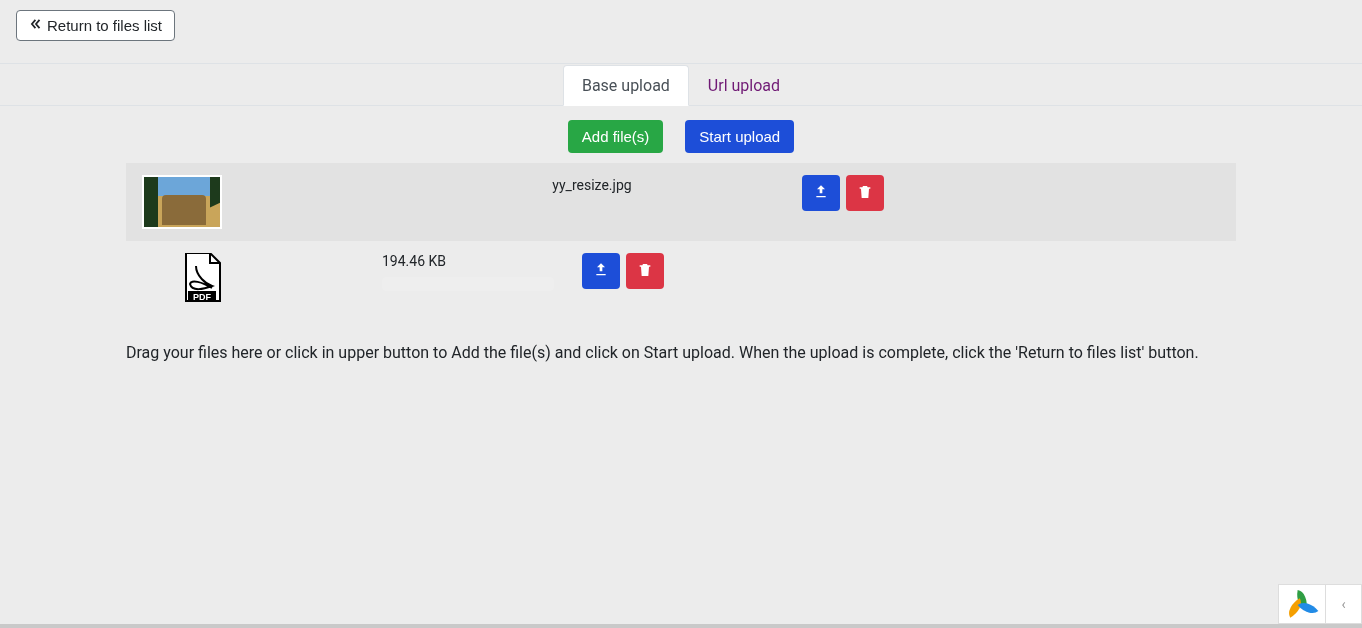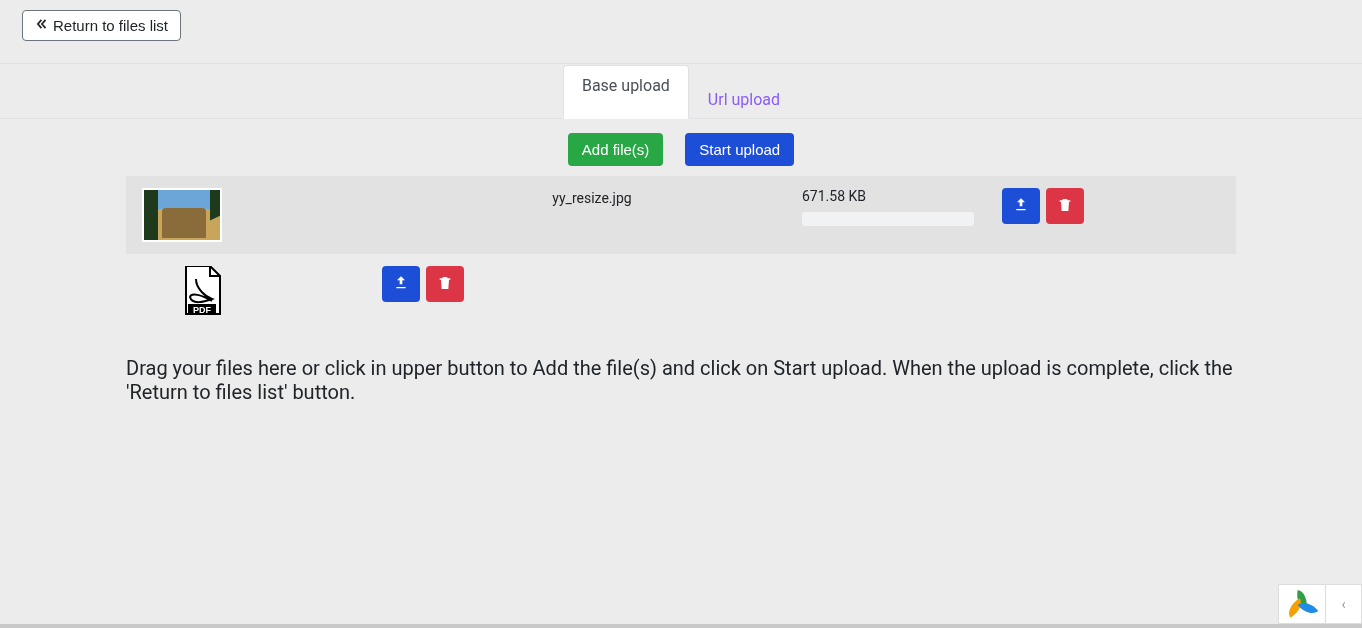--- a/index.html
+++ b/index.html
@@ -9,21 +9,21 @@
     color: #212529;
     font-size: 16px;
     width: 1362px;
     height: 628px;
     overflow: hidden;
     position: relative;
   }
 
   
   .topbar {
-    padding: 10px 22px;
+    padding: 10px 16px;
   }
   .return-btn {
     display: inline-flex;
     align-items: center;
     gap: 4px;
     background: #fff;
     border: 1px solid #6c757d;
     color: #212529;
     padding: 6px 12px;
     border-radius: 4px;
@@ -54,22 +54,21 @@
     border-bottom: none;
   }
   .tab.active {
     background: #fff;
     border: 1px solid #dee2e6;
     border-bottom-color: #fff;
     border-radius: 4px 4px 0 0;
     color: #495057;
   }
   .tab.inactive {
-    color: #8b5cf6;
-    margin-top: 14px;
+    color: #701a75;
   }
 
   
   .action-row {
     display: flex;
     justify-content: center;
     gap: 22px;
     padding: 14px 0 10px;
   }
   .btn {
@@ -162,21 +161,21 @@
   .row-actions {
     flex: 1;
     display: flex;
     gap: 6px;
   }
 
   
   .help {
     width: 1110px;
     margin: 24px auto 0;
-    font-size: 20px;
+    font-size: 16px;
     color: #212529;
   }
 
   
   .corner {
     position: absolute;
     right: 0;
     bottom: 4px;
     display: flex;
     border: 1px solid #ddd;
@@ -234,24 +233,20 @@
   <button class="btn btn-blue">Start upload</button>
 </div>
 
 <div class="file-list">
 
   <div class="file-row striped">
     <div class="thumb">
       <div class="thumb-img"></div>
     </div>
     <div class="fname">yy_resize.jpg</div>
-    <div class="fsize-col">
-      <div class="fsize">671.58 KB</div>
-      <div class="progress"></div>
-    </div>
     <div class="row-actions">
       <button class="btn btn-blue btn-icon">
         <span>
           <svg viewBox="0 0 24 24">
               <path d="M5 20h14v-2H5v2zM12 2 6 8h4v6h4V8h4l-6-6z"></path>
             </svg>
         </span>
       </button>
       <button class="btn btn-red btn-icon">
         <span>
@@ -268,20 +263,24 @@
       <span>
         <svg viewBox="0 0 40 50">
           <path d="M4 0h24l10 10v38H4z" fill="#fff" stroke="#000" stroke-width="2"></path>
           <path d="M28 0v10h10" fill="none" stroke="#000" stroke-width="2"></path>
           <path d="M14 13c0 10 10 18 16 20-8 3-20 6-22-2 1-5 12-2 22 4" fill="none" stroke="#000" stroke-width="2"></path>
           <rect x="6" y="38" width="28" height="11" fill="#000"></rect>
           <text x="20" y="47" text-anchor="middle" fill="#fff" font-size="9" font-family="Arial" font-weight="bold">PDF</text>
         </svg>
       </span>
     </div>
+    <div class="fsize-col">
+      <div class="fsize">194.46 KB</div>
+      <div class="progress" style="opacity:.3"></div>
+    </div>
     <div class="row-actions">
       <button class="btn btn-blue btn-icon">
         <span>
           <svg viewBox="0 0 24 24">
               <path d="M5 20h14v-2H5v2zM12 2 6 8h4v6h4V8h4l-6-6z"></path>
             </svg>
         </span>
       </button>
       <button class="btn btn-red btn-icon">
         <span>

